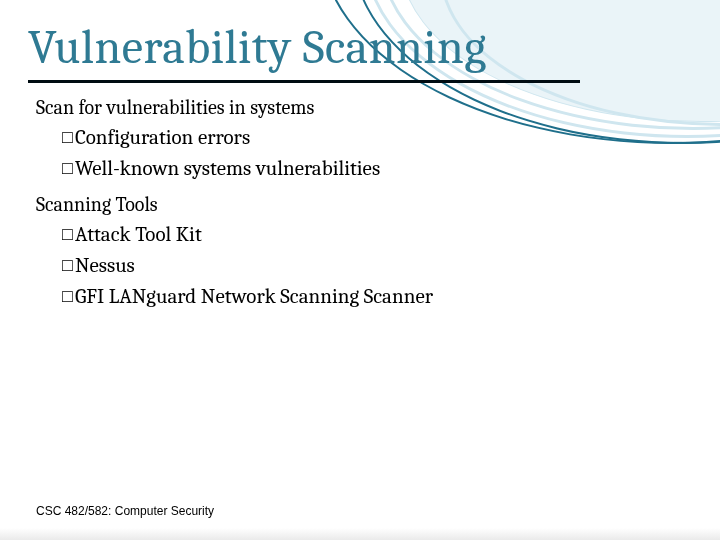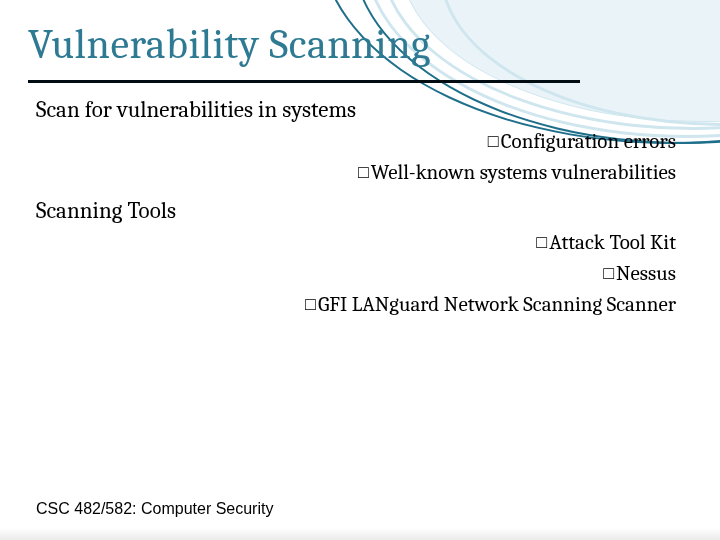--- a/index.html
+++ b/index.html
@@ -40,68 +40,67 @@
   .swoosh .fill {
     position: absolute;
     background: #eaf4f8;
     border-radius: 50%;
     border: 1px solid #cfe6ef;
   }
   .title {
     position: absolute;
     left: 28px;
     top: 20px;
-    font-size: 42px;
+    font-size: 48px;
     color: #2f7a93;
     font-weight: 400;
     letter-spacing: 0.5px;
   }
   .title-rule {
     position: absolute;
     left: 28px;
     top: 80px;
     width: 552px;
     height: 0;
     border-bottom: 3px solid #000c12;
   }
   .body {
     position: absolute;
     left: 36px;
     top: 92px;
     width: 640px;
     color: #000;
   }
   .lvl1 {
-    font-size: 23px;
+    font-size: 20px;
     line-height: 1.35;
     margin: 2px 0 2px 0;
   }
   .lvl2 {
     font-size: 21px;
     line-height: 1.38;
     margin: 2px 0 2px 26px;
-    text-align: right;
   }
   .box {
     display: inline-block;
     font-family: "Arial", sans-serif;
     font-size: 18px;
     line-height: 1;
     vertical-align: 1px;
     margin-right: 2px;
   }
   .section-gap {
     height: 4px;
   }
   .footer {
     position: absolute;
     left: 36px;
     bottom: 22px;
     font-family: Arial, Helvetica, sans-serif;
-    font-size: 16px;
+    font-size: 12px;
     color: #000;
   }
   
   .bottom-band {
     position: absolute;
     left: 0;
     right: 0;
     bottom: 0;
     height: 12px;
     background: linear-gradient(to top, #eaeaea, rgba(234,234,234,0));

